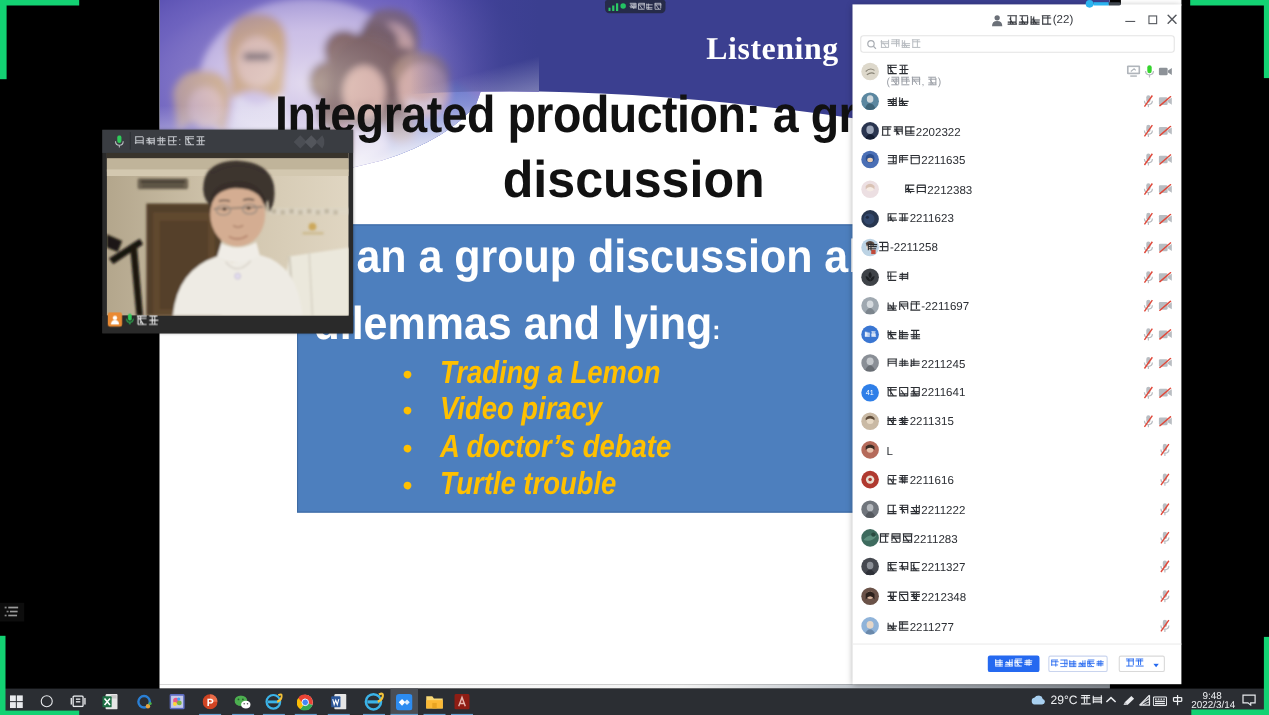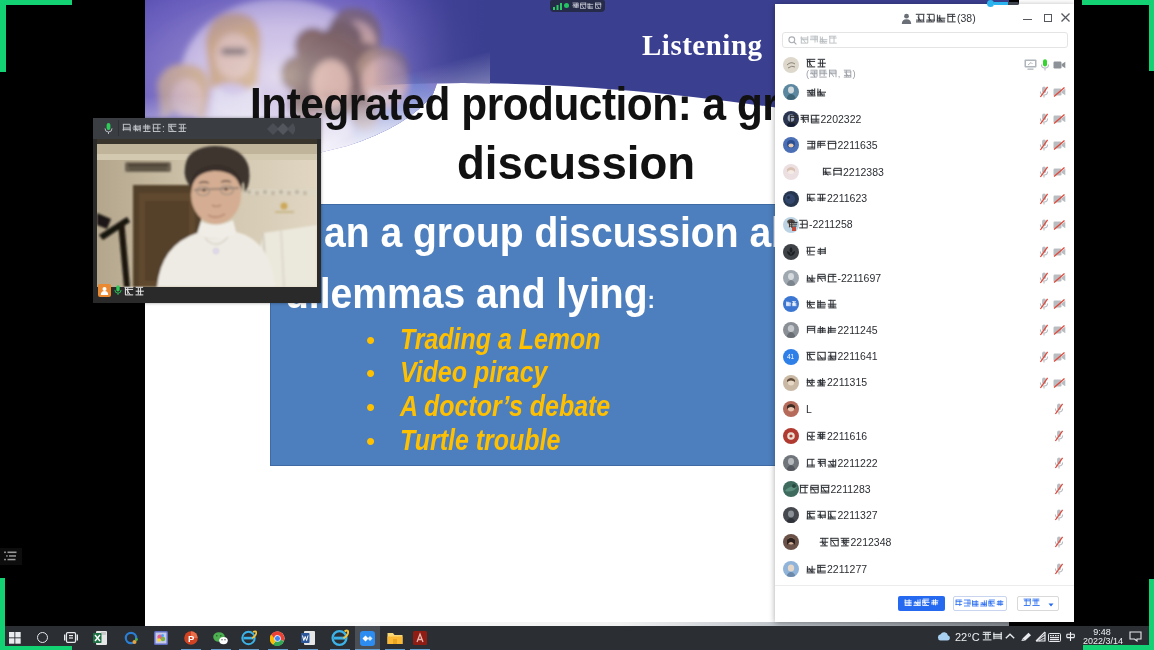--- a/index.html
+++ b/index.html
@@ -241,21 +241,21 @@
       <path d="M0.8 11 Q0.8 6.2 5.5 6.2 Q10.2 6.2 10.2 11 Z" fill="#6b7078"></path>
     </svg>
     <div style="position:absolute;left:139.5px;top:8.5px;width:42.0px;height:11.8px">
       <svg width="42.0" height="11.8" style="position:absolute;left:0;top:0;overflow:visible">
         <path d="M0.8 1.3L9.5 1.3 M1.1 7.1L8.6 7.1 M1.0 8.9L9.5 8.9 M3.8 2.0L3.8 8.4 M8.7 1.7L8.7 8.6 M2.8 3.8L6.1 8.6" stroke="#33363c" stroke-width="1.00" fill="none"></path>
         <path d="M11.8 1.3L19.5 1.3 M11.3 7.1L19.9 7.1 M11.1 8.9L19.2 8.9 M14.3 1.6L14.3 8.4 M19.2 2.0L19.2 8.5 M13.3 3.8L16.6 8.6" stroke="#33363c" stroke-width="1.00" fill="none"></path>
         <path d="M22.1 5.2L30.3 5.2 M21.7 7.1L30.1 7.1 M21.7 8.9L30.1 8.9 M22.4 1.6L22.4 8.4 M24.8 1.9L24.8 8.6 M23.8 3.8L27.1 8.6" stroke="#33363c" stroke-width="1.00" fill="none"></path>
         <path d="M32.1 1.3L40.0 1.3 M32.9 3.4L40.6 3.4 M32.3 8.9L40.6 8.9 M32.9 1.1L32.9 8.6 M37.6 1.5L37.6 8.5" stroke="#33363c" stroke-width="1.00" fill="none"></path>
       </svg>
     </div>
-    <div class="abs" style="left:182px;top:8px;font-size:10.5px;color:#33363c">(38)</div>
+    <div class="abs" style="left:182px;top:8px;font-size:10.5px;color:#33363c">(22)</div>
     <div class="abs" style="left:248px;top:15px;width:9px;height:1.4px;background:#55585e"></div>
     <div class="abs" style="left:268.5px;top:9.5px;width:8px;height:8px;border:1.3px solid #55585e"></div>
     <svg class="abs" style="left:286px;top:9px" width="9" height="9">
       <path d="M0.5 0.5 L8.5 8.5 M8.5 0.5 L0.5 8.5" stroke="#55585e" stroke-width="1.3"></path>
     </svg>
     <div class="abs" style="left:6.5px;top:28px;width:286px;height:15.5px;border:1px solid #e4e4e4;border-radius:3px;background:#fff"></div>
     <svg class="abs" style="left:13px;top:31.5px" width="9" height="9" viewBox="0 0 9 9">
       <circle cx="3.8" cy="3.8" r="2.9" fill="none" stroke="#a9adb3" stroke-width="1.1"></circle>
       <line x1="6" y1="6" x2="8.4" y2="8.4" stroke="#a9adb3" stroke-width="1.1"></line>
     </svg>
@@ -320,21 +320,21 @@
     </svg>
     <svg class="abs" style="left:278.0px;top:83.0px" width="13" height="10" viewBox="0 0 13 10">
       <rect x="0.5" y="1.5" width="8" height="7" rx="1.2" fill="#b9bdc2"></rect>
       <path d="M8.8 4 L12.3 1.8 L12.3 8.2 L8.8 6 Z" fill="#b9bdc2"></path>
       <line x1="11.5" y1="0.5" x2="1" y2="9.5" stroke="#e0483a" stroke-width="1.3"></line>
     </svg>
     <div class="abs" style="left:8px;top:106.7px;width:16px;height:16px;border-radius:50%;background:#2a3550;overflow:hidden"><svg width="16" height="16" viewBox="0 0 16 16">
         <ellipse cx="8" cy="7" rx="3.4" ry="3.8" fill="#9aa4b8"></ellipse>
         <path d="M3 16 Q5 11 8 11 Q12 11 13 16 Z" fill="#141d33"></path>
       </svg></div>
-    <div style="position:absolute;left:14px;top:109.5px;width:75.3px;height:11.8px">
+    <div style="position:absolute;left:26px;top:109.5px;width:75.3px;height:11.8px">
       <svg width="75.3" height="11.8" style="position:absolute;left:0;top:0;overflow:visible">
         <path d="M0.9 1.3L9.4 1.3 M1.3 3.4L8.8 3.4 M0.6 8.9L8.5 8.9 M1.4 0.9L1.4 8.4 M6.1 1.1L6.1 9.1" stroke="#2b2e33" stroke-width="1.00" fill="none"></path>
         <path d="M11.5 1.3L19.8 1.3 M11.7 3.4L19.0 3.4 M11.5 5.2L19.8 5.2 M14.3 1.0L14.3 9.0 M19.2 1.1L19.2 8.3 M13.3 3.8L16.6 8.6" stroke="#2b2e33" stroke-width="1.00" fill="none"></path>
         <path d="M21.7 1.3L30.4 1.3 M21.8 5.2L30.4 5.2 M22.3 7.1L30.3 7.1 M22.3 8.9L30.4 8.9 M22.4 2.0L22.4 9.1 M27.1 0.9L27.1 7.8" stroke="#2b2e33" stroke-width="1.00" fill="none"></path>
         <text x="31.5" y="9.2" font-family="Liberation Sans" font-size="10.5" font-weight="normal" fill="#2b2e33"> 2202322</text>
       </svg>
     </div>
     <svg class="abs" style="left:264.0px;top:108.7px" width="10" height="12" viewBox="0 0 10 12">
       <rect x="3.1" y="0.5" width="3.8" height="6.8" rx="1.9" fill="#b9bdc2"></rect>
       <path d="M1.4 5.6 Q1.4 9 5 9 Q8.6 9 8.6 5.6" stroke="#b9bdc2" stroke-width="1.1" fill="none"></path>
@@ -659,21 +659,21 @@
     <svg class="abs" style="left:279.0px;top:505.2px" width="10" height="12" viewBox="0 0 10 12">
       <rect x="3.1" y="0.5" width="3.8" height="6.8" rx="1.9" fill="#b9bdc2"></rect>
       <path d="M1.4 5.6 Q1.4 9 5 9 Q8.6 9 8.6 5.6" stroke="#b9bdc2" stroke-width="1.1" fill="none"></path>
       <line x1="5" y1="9" x2="5" y2="11.5" stroke="#b9bdc2" stroke-width="1.1"></line>
       <line x1="8.6" y1="0.8" x2="1.4" y2="11" stroke="#e0483a" stroke-width="1.3"></line>
     </svg>
     <div class="abs" style="left:8px;top:530.0px;width:16px;height:16px;border-radius:50%;background:#6a5248;overflow:hidden"><svg width="16" height="16" viewBox="0 0 16 16">
         <ellipse cx="8" cy="7" rx="3.2" ry="3.6" fill="#d9b49c"></ellipse>
         <path d="M4 6 Q8 1 12 6 L12 11 Q8 5 4 11 Z" fill="#2c211c"></path>
       </svg></div>
-    <div style="position:absolute;left:44px;top:532.8px;width:72.4px;height:11.8px">
+    <div style="position:absolute;left:31.0px;top:532.8px;width:72.4px;height:11.8px">
       <svg width="72.4" height="11.8" style="position:absolute;left:0;top:0;overflow:visible">
         <path d="M1.0 1.3L9.5 1.3 M0.7 5.2L9.1 5.2 M1.3 8.9L8.7 8.9 M3.8 0.9L3.8 7.9 M6.1 1.0L6.1 8.5 M2.8 3.8L6.1 8.6" stroke="#2b2e33" stroke-width="1.00" fill="none"></path>
         <path d="M11.4 1.3L19.4 1.3 M11.9 3.4L19.5 3.4 M11.5 8.9L19.8 8.9 M11.9 0.9L11.9 8.2 M19.2 1.5L19.2 8.5 M13.3 3.8L16.6 8.6" stroke="#2b2e33" stroke-width="1.00" fill="none"></path>
         <path d="M21.6 1.3L30.2 1.3 M22.3 3.4L30.3 3.4 M22.3 5.2L30.3 5.2 M22.0 8.9L29.6 8.9 M24.8 1.3L24.8 7.8 M27.1 2.0L27.1 8.1 M23.8 3.8L27.1 8.6" stroke="#2b2e33" stroke-width="1.00" fill="none"></path>
         <text x="31.5" y="9.2" font-family="Liberation Sans" font-size="10.5" font-weight="normal" fill="#2b2e33">2212348</text>
       </svg>
     </div>
     <svg class="abs" style="left:279.0px;top:532.0px" width="10" height="12" viewBox="0 0 10 12">
       <rect x="3.1" y="0.5" width="3.8" height="6.8" rx="1.9" fill="#b9bdc2"></rect>
       <path d="M1.4 5.6 Q1.4 9 5 9 Q8.6 9 8.6 5.6" stroke="#b9bdc2" stroke-width="1.1" fill="none"></path>
@@ -819,21 +819,21 @@
     <div class="abs" style="left:238.5px;top:23.1px;width:20px;height:1.4px;background:#649fd0"></div>
     <div class="abs" style="left:267.5px;top:23.1px;width:20px;height:1.4px;background:#649fd0"></div>
     <div class="abs" style="left:298.0px;top:23.1px;width:20px;height:1.4px;background:#649fd0"></div>
     <div class="abs" style="left:329.5px;top:23.1px;width:20px;height:1.4px;background:#649fd0"></div>
     <div class="abs" style="left:354.5px;top:23.1px;width:25px;height:1.4px;background:#649fd0"></div>
     <div class="abs" style="left:385.0px;top:23.1px;width:20px;height:1.4px;background:#649fd0"></div>
     <div class="abs" style="left:410.0px;top:23.1px;width:20px;height:1.4px;background:#649fd0"></div>
     <svg class="abs" style="left:937px;top:6px" width="13" height="9" viewBox="0 0 13 9">
       <path d="M3.5 8.5 A3.2 3.2 0 0 1 3.6 2.2 A4 4 0 0 1 11 3.4 A2.6 2.6 0 0 1 10.4 8.5 Z" fill="#a8d0f0"></path>
     </svg>
-    <div class="abs" style="left:955px;top:5px;font-size:11px;color:#eef0f2">22°C</div>
+    <div class="abs" style="left:955px;top:5px;font-size:11px;color:#eef0f2">29°C</div>
     <div style="position:absolute;left:982.0px;top:5.5px;width:21.0px;height:11.8px">
       <svg width="21.0" height="11.8" style="position:absolute;left:0;top:0;overflow:visible">
         <path d="M0.9 1.3L9.0 1.3 M0.6 3.4L9.0 3.4 M0.8 8.9L9.5 8.9 M3.8 1.9L3.8 8.0 M6.1 1.5L6.1 7.8" stroke="#eef0f2" stroke-width="1.00" fill="none"></path>
         <path d="M11.3 3.4L19.9 3.4 M11.5 5.2L19.6 5.2 M11.9 7.1L19.9 7.1 M11.9 1.4L11.9 8.3 M19.2 1.0L19.2 8.7" stroke="#eef0f2" stroke-width="1.00" fill="none"></path>
       </svg>
     </div>
     <svg class="abs" style="left:1005px;top:7.5px" width="10" height="6">
       <path d="M0.8 5.2 L5 1.2 L9.2 5.2" stroke="#e8eaed" stroke-width="1.4" fill="none"></path>
     </svg>
     <svg class="abs" style="left:1020px;top:6.5px" width="12" height="9" viewBox="0 0 12 9">

